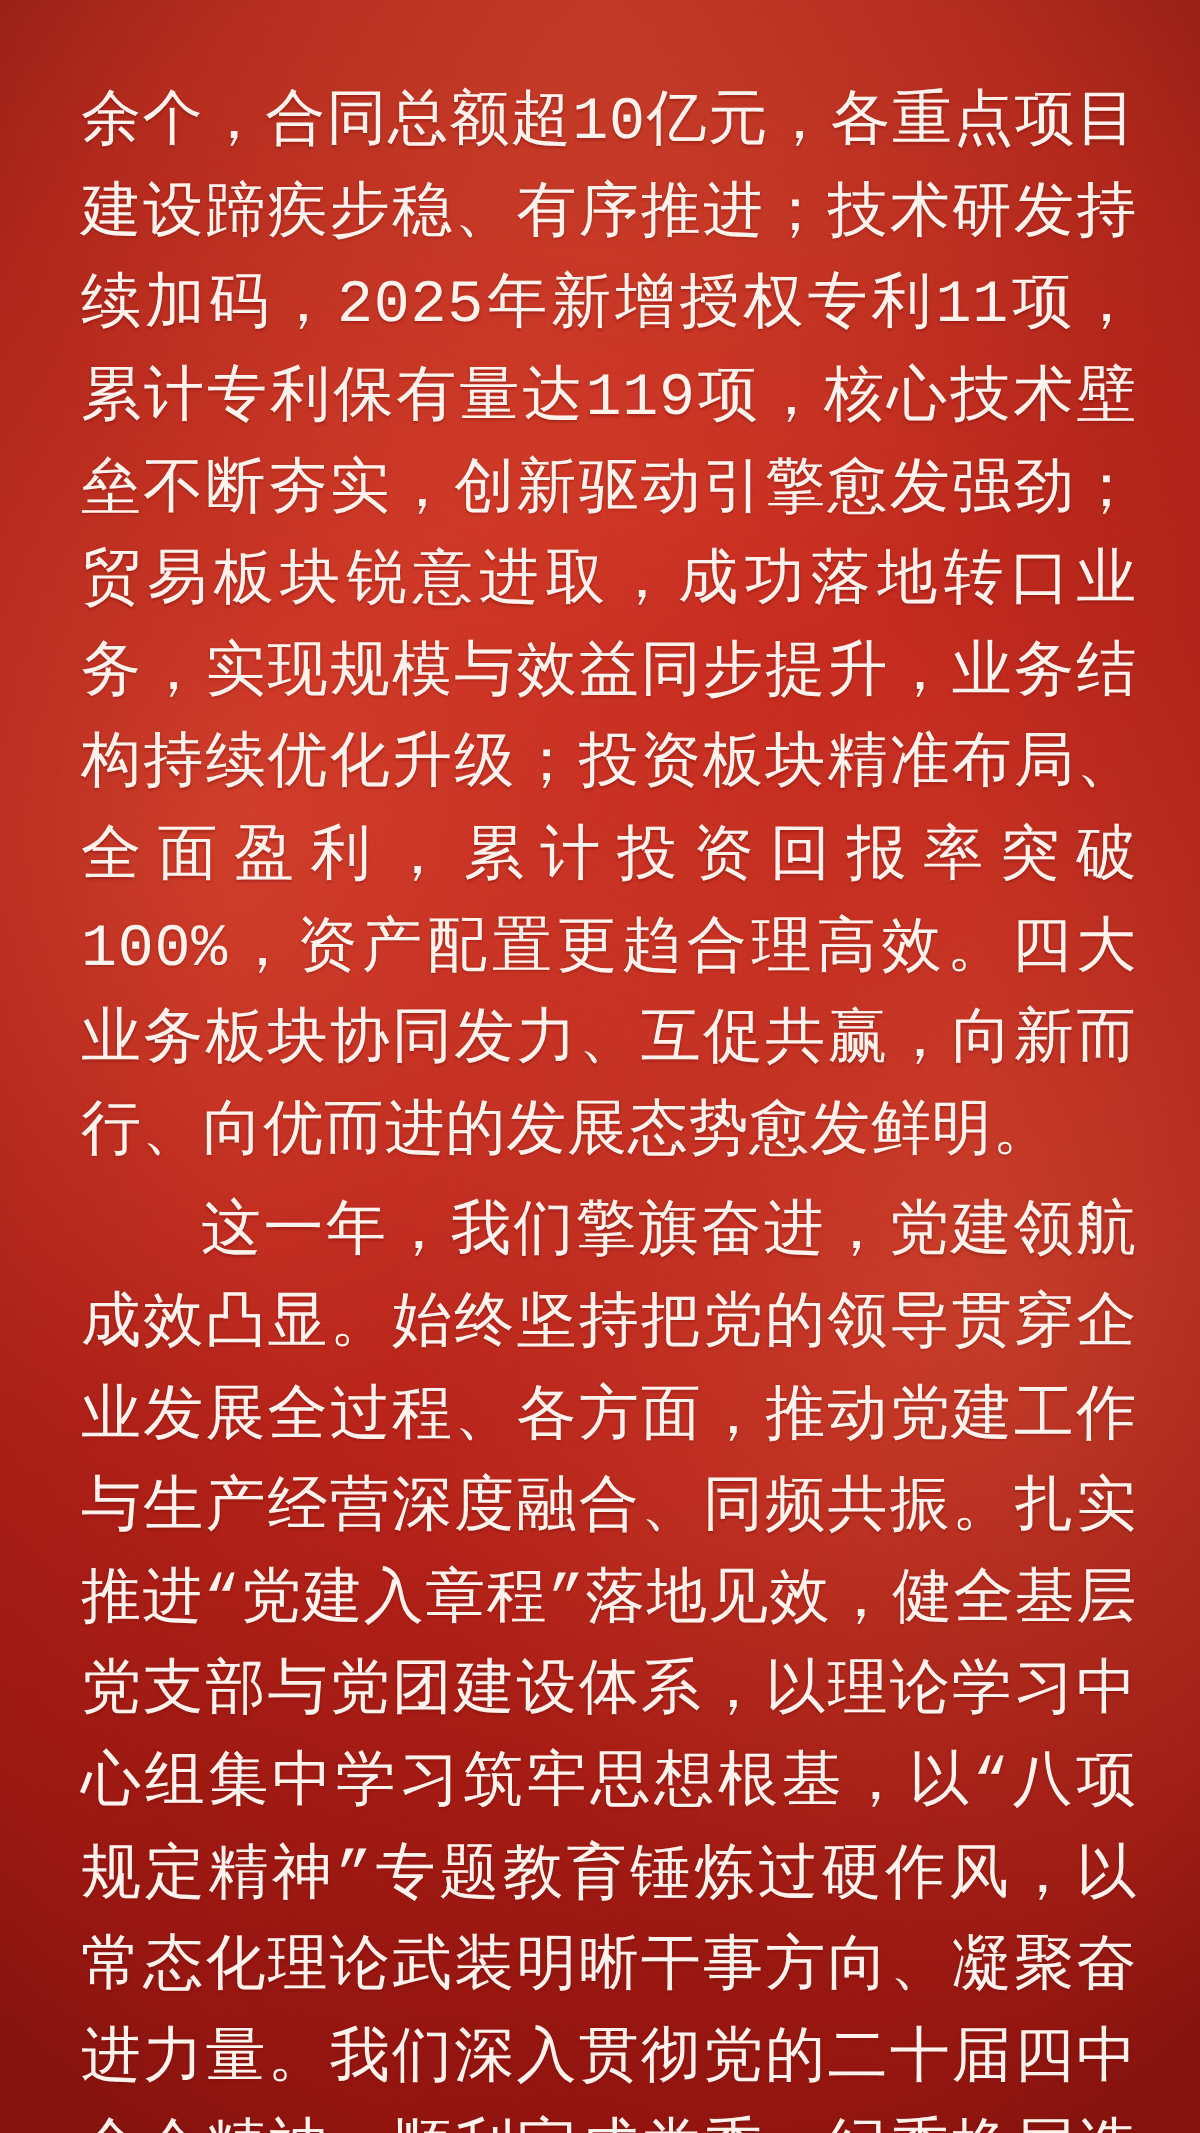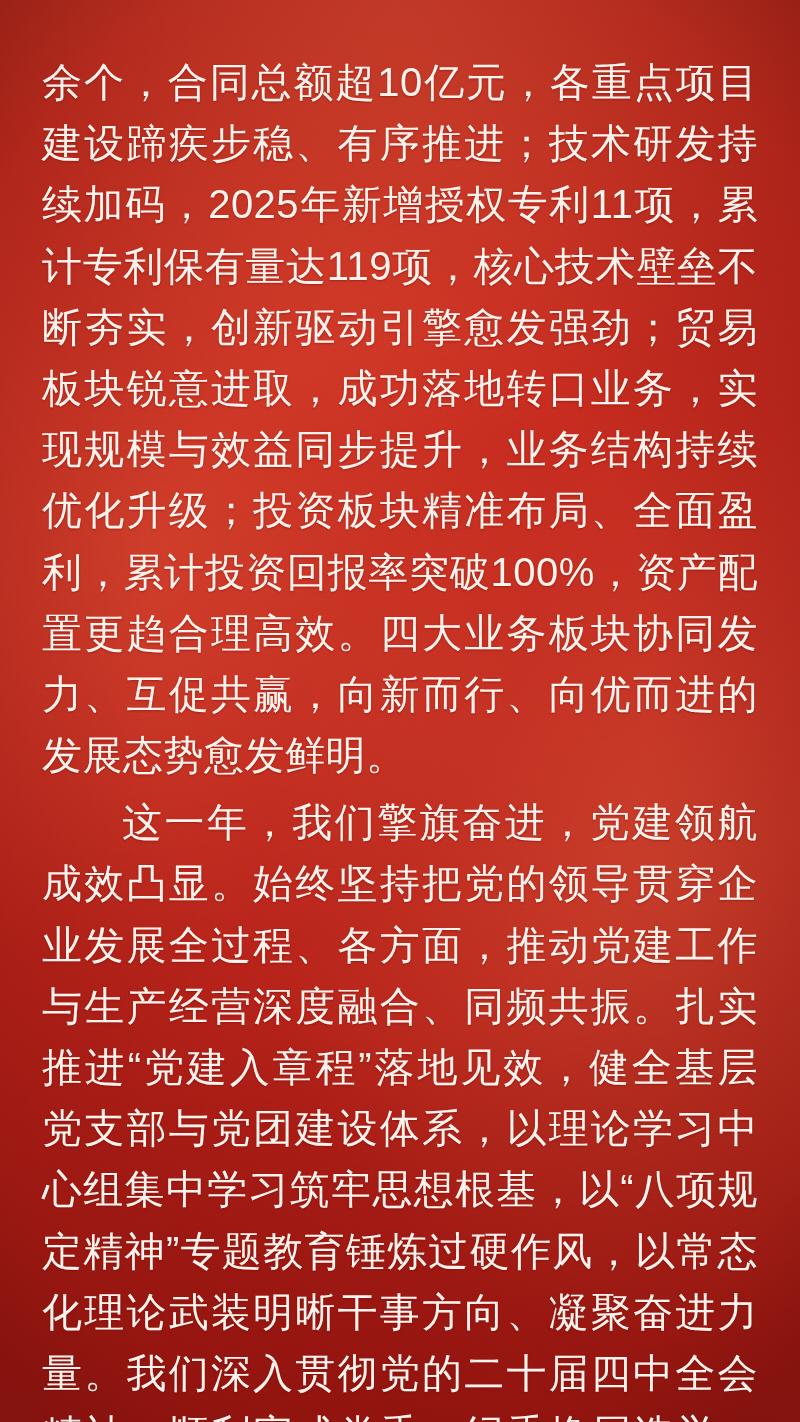--- a/index.html
+++ b/index.html
@@ -49,23 +49,23 @@
     z-index: 3;
     padding: 52px 42px 30px 42px;
   }
   .para {
     color: #fdf3ec;
     font-size: 40px;
     line-height: 1.53;
     letter-spacing: 0.5px;
     text-align: justify;
     text-justify: inter-ideograph;
-    margin: 0 0 2px 0;
+    margin: 0 0 2px 12px;
     text-shadow: 0 1px 2px rgba(120,12,8,0.45);
-    font-family: Liberation Sans, sans-serif;
+    font-family: Liberation Mono, monospace;
     font-weight: 400;
   }
   .para.indent {
     text-indent: 2em;
     margin-top: 6px;
   }
 </style>
 </head>
 <body>
 

